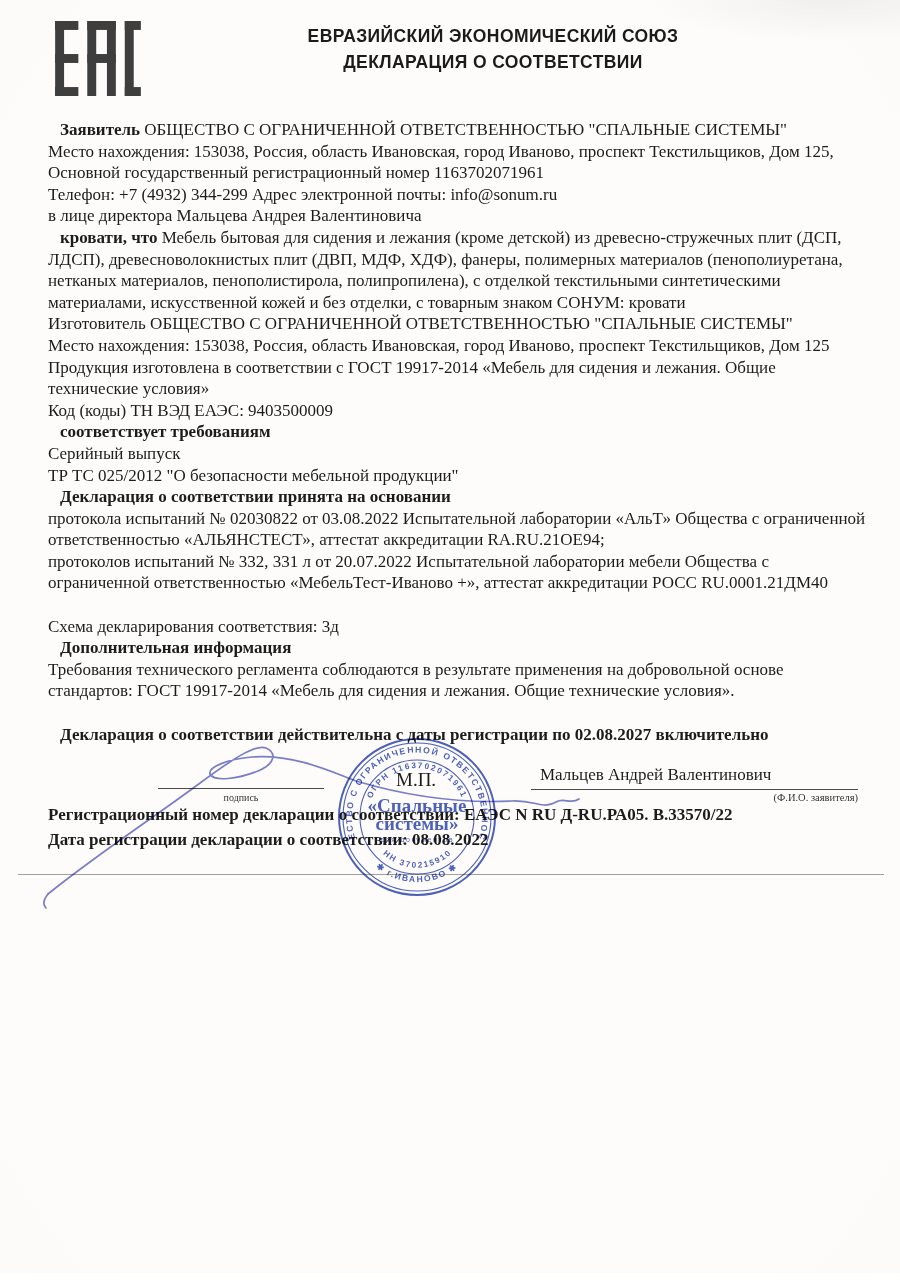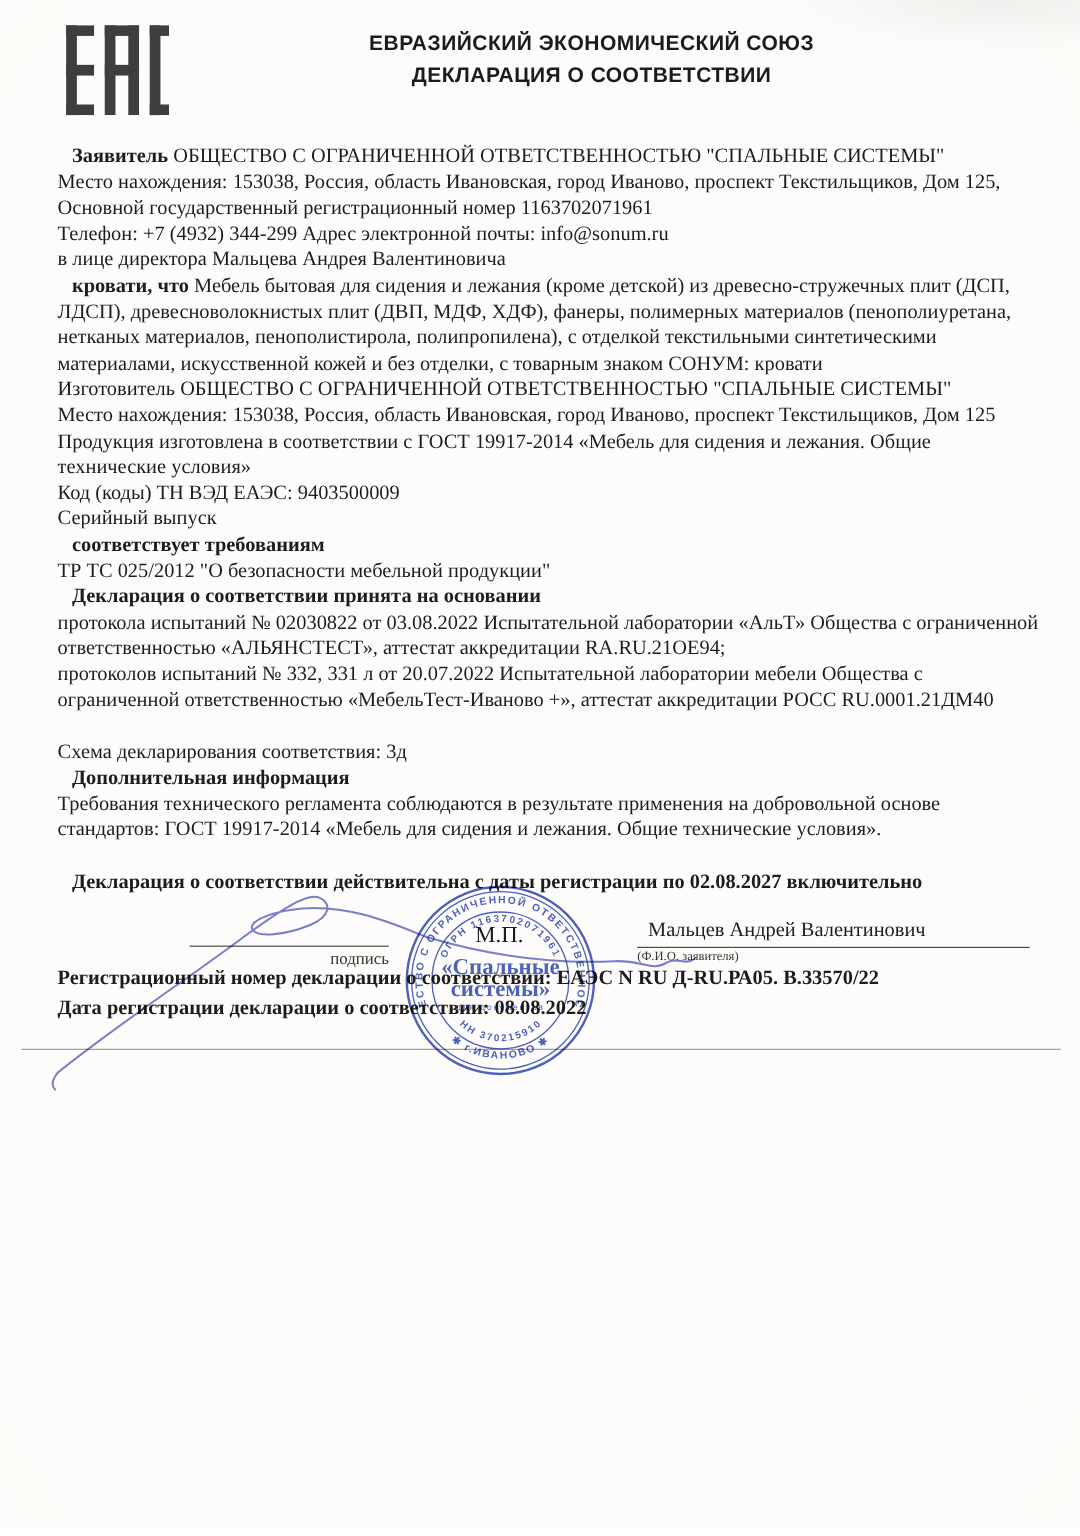--- a/index.html
+++ b/index.html
@@ -27,28 +27,28 @@
   .body-text{
     position:absolute;left:48px;top:119px;width:816px;
     font-size:17px;line-height:21.6px;
   }
   .line{white-space:nowrap;}
   .line.gap{margin-top:21.6px;}
   .b{font-weight:bold;margin-left:12px;}
   
   .sig-line{position:absolute;left:158px;top:788px;width:166px;border-top:1.6px solid #4a4a48;}
   .sig-caption{
-    position:absolute;left:158px;top:792px;width:166px;text-align:right;
-    font-size:14px;color:#35352f;
+    position:absolute;left:158px;top:792px;width:166px;text-align:center;
+    font-size:10px;color:#35352f;
   }
   .mp-label{position:absolute;left:396px;top:769px;font-size:19px;}
   .fio-name{position:absolute;left:540px;top:765px;font-size:17px;}
   .fio-line{position:absolute;left:531px;top:789px;width:327px;border-top:1.4px solid #4a4a48;}
   .fio-caption{
-    position:absolute;left:531px;top:792px;width:327px;text-align:left;
+    position:absolute;left:531px;top:792px;width:327px;text-align:right;
     font-size:10.5px;color:#35352f;
   }
   .reg-number{position:absolute;left:48px;top:805px;font-size:17px;font-weight:bold;white-space:nowrap;}
   .reg-date{position:absolute;left:48px;top:830px;font-size:17px;font-weight:bold;white-space:nowrap;}
   .bottom-rule{position:absolute;left:18px;top:874px;width:866px;border-top:1.5px solid rgba(130,130,122,0.75);}
   
   .stamp-svg{position:absolute;left:335px;top:735px;mix-blend-mode:multiply;opacity:0.92;}
   .signature-svg{position:absolute;left:0;top:0;mix-blend-mode:multiply;pointer-events:none;}
   .stamp-ring-text{
     font-family:"Liberation Sans", sans-serif;font-size:8.6px;font-weight:bold;letter-spacing:1.6px;
@@ -100,22 +100,22 @@
       <div class="line"><span>в лице директора Мальцева Андрея Валентиновича</span></div>
       <div class="line"><span class="b">кровати, что</span><span> Мебель бытовая для сидения и лежания (кроме детской) из древесно-стружечных плит (ДСП,</span></div>
       <div class="line"><span>ЛДСП), древесноволокнистых плит (ДВП, МДФ, ХДФ), фанеры, полимерных материалов (пенополиуретана,</span></div>
       <div class="line"><span>нетканых материалов, пенополистирола, полипропилена), с отделкой текстильными синтетическими</span></div>
       <div class="line"><span>материалами, искусственной кожей и без отделки, с товарным знаком СОНУМ: кровати</span></div>
       <div class="line"><span>Изготовитель ОБЩЕСТВО С ОГРАНИЧЕННОЙ ОТВЕТСТВЕННОСТЬЮ "СПАЛЬНЫЕ СИСТЕМЫ"</span></div>
       <div class="line"><span>Место нахождения: 153038, Россия, область Ивановская, город Иваново, проспект Текстильщиков, Дом 125</span></div>
       <div class="line"><span>Продукция изготовлена в соответствии с ГОСТ 19917-2014 «Мебель для сидения и лежания. Общие</span></div>
       <div class="line"><span>технические условия»</span></div>
       <div class="line"><span>Код (коды) ТН ВЭД ЕАЭС: 9403500009</span></div>
+      <div class="line"><span class="b">соответствует требованиям</span></div>
       <div class="line"><span>Серийный выпуск</span></div>
-      <div class="line"><span class="b">соответствует требованиям</span></div>
       <div class="line"><span>ТР ТС 025/2012 "О безопасности мебельной продукции"</span></div>
       <div class="line"><span class="b">Декларация о соответствии принята на основании</span></div>
       <div class="line"><span>протокола испытаний № 02030822 от 03.08.2022 Испытательной лаборатории «АльТ» Общества с ограниченной</span></div>
       <div class="line"><span>ответственностью «АЛЬЯНСТЕСТ», аттестат аккредитации RA.RU.21ОЕ94;</span></div>
       <div class="line"><span>протоколов испытаний № 332, 331 л от 20.07.2022 Испытательной лаборатории мебели Общества с</span></div>
       <div class="line"><span>ограниченной ответственностью «МебельТест-Иваново +», аттестат аккредитации РОСС RU.0001.21ДМ40</span></div>
       <div class="line gap"><span>Схема декларирования соответствия: 3д</span></div>
       <div class="line"><span class="b">Дополнительная информация</span></div>
       <div class="line"><span>Требования технического регламента соблюдаются в результате применения на добровольной основе</span></div>
       <div class="line"><span>стандартов: ГОСТ 19917-2014 «Мебель для сидения и лежания. Общие технические условия».</span></div>

